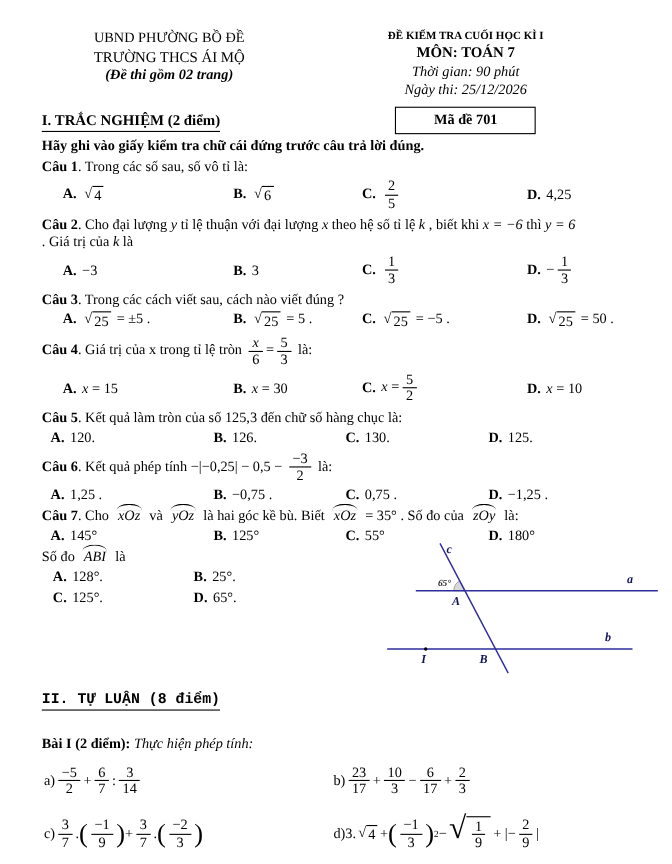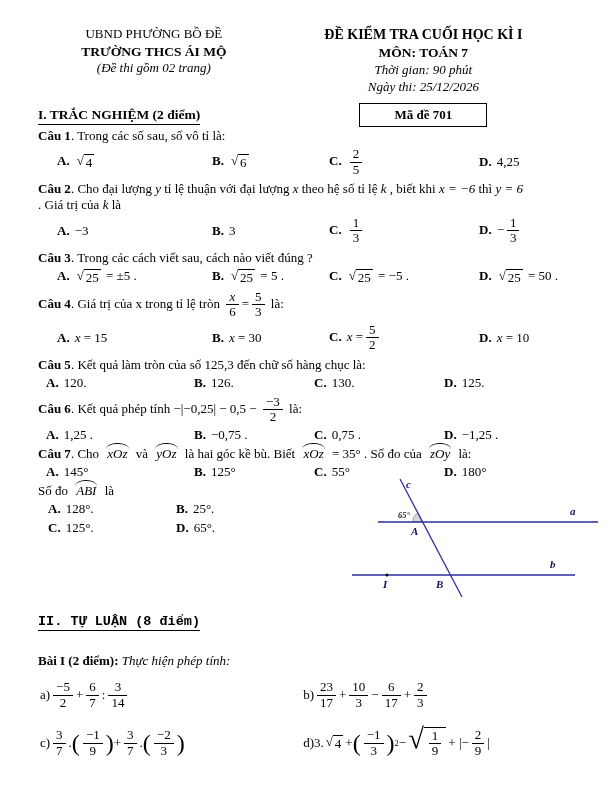--- a/index.html
+++ b/index.html
@@ -4,24 +4,24 @@
 <style>
   html,body{margin:0;padding:0;width:611px;height:785px;background:#fff;overflow:hidden;}
   body{font-family:"Liberation Serif", serif;font-size:13px;color:#000;}
   .page{box-sizing:border-box;width:611px;height:785px;padding:26px 34px 0 38px;overflow:hidden;}
 
   
   .hdr{display:flex;}
   .hdr-left{width:43%;text-align:center;line-height:1.3;}
   .hdr-right{width:57%;text-align:center;line-height:1.3;}
   .hl1{font-size:13px;}
-  .hl2{font-weight:bold;font-size:13.5px;}
+  .hl2{font-weight:normal;font-size:13.5px;}
   .hl3{font-size:13px;}
-  .hl4{font-style:italic;}
-  .hr1{font-weight:bold;font-size:14px;}
+  .hl4{font-style:italic;font-weight:bold;}
+  .hr1{font-weight:bold;font-size:10px;}
   .hr2{font-weight:bold;font-size:13.5px;}
   .hri{font-style:italic;font-size:13px;}
   .code-box{display:inline-block;border:1.4px solid #000;padding:3px 34px;margin-top:7px;font-weight:bold;}
 
   
   .sec-heading{font-weight:bold;font-size:13.5px;margin-top:-20px;}
   .uline{border-bottom:1.6px solid #000;padding-bottom:1px;display:inline-block;}
   .instruction{font-weight:bold;margin-top:4px;}
 
   .stem{margin-top:3px;}
@@ -73,20 +73,21 @@
     <div class="hdr-right">
       <div class="hr1">ĐỀ KIỂM TRA CUỐI HỌC KÌ I</div>
       <div class="hr2">MÔN: TOÁN 7</div>
       <div class="hri">Thời gian: 90 phút</div>
       <div class="hri">Ngày thi: 25/12/2026</div>
       <div><span class="code-box">Mã đề 701</span></div>
     </div>
   </div>
 
   <div class="sec-heading"><span class="uline">I. TRẮC NGHIỆM (2 điểm)</span></div>
+  <div class="instruction">Hãy ghi vào giấy kiểm tra chữ cái đứng trước câu trả lời đúng.</div>
 
   <div class="stem"><span class="tb">Câu 1</span><span>. Trong các số sau, số vô tỉ là:</span></div>
   <div class="opts">
     <span class="opt"><span class="tb">A.</span><span class="sqrt">
           <span class="rsign">√</span>
           <span class="rad"><span>4</span></span>
         </span></span>
     <span class="opt"><span class="tb">B.</span><span class="sqrt">
           <span class="rsign">√</span>
           <span class="rad"><span>6</span></span>

